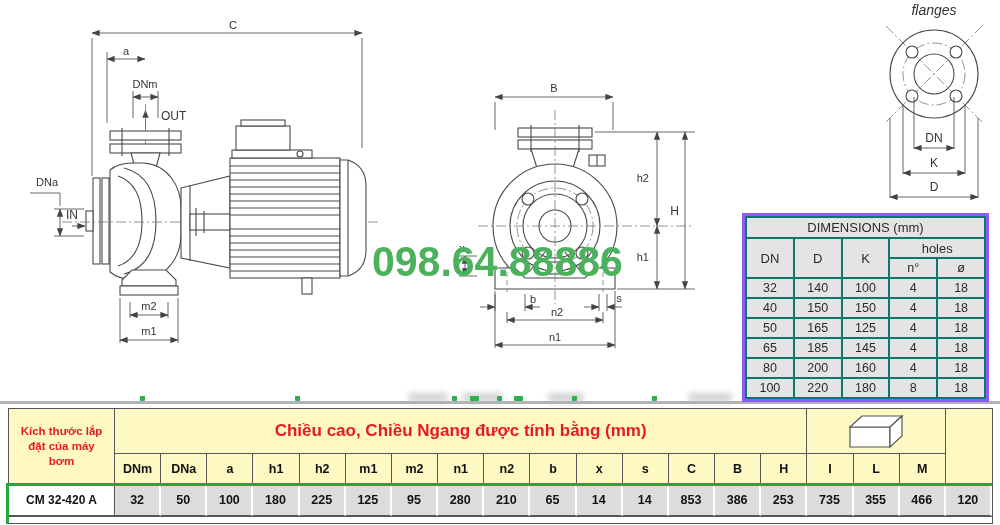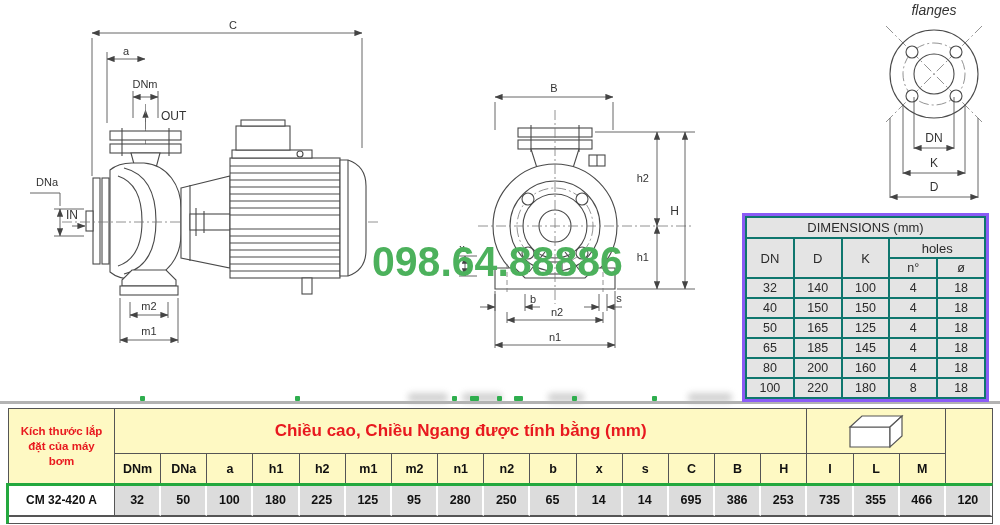--- a/index.html
+++ b/index.html
@@ -378,25 +378,25 @@
 
   <div class="mcell" style="grid-area:3/1">CM 32-420 A</div>
   <div class="dcell" style="grid-area:3/2">32</div>
   <div class="dcell" style="grid-area:3/3">50</div>
   <div class="dcell" style="grid-area:3/4">100</div>
   <div class="dcell" style="grid-area:3/5">180</div>
   <div class="dcell" style="grid-area:3/6">225</div>
   <div class="dcell" style="grid-area:3/7">125</div>
   <div class="dcell" style="grid-area:3/8">95</div>
   <div class="dcell" style="grid-area:3/9">280</div>
-  <div class="dcell" style="grid-area:3/10">250</div>
+  <div class="dcell" style="grid-area:3/10">210</div>
   <div class="dcell" style="grid-area:3/11">65</div>
   <div class="dcell" style="grid-area:3/12">14</div>
   <div class="dcell" style="grid-area:3/13">14</div>
-  <div class="dcell" style="grid-area:3/14">695</div>
+  <div class="dcell" style="grid-area:3/14">853</div>
   <div class="dcell" style="grid-area:3/15">386</div>
   <div class="dcell" style="grid-area:3/16">253</div>
   <div class="dcell" style="grid-area:3/17">735</div>
   <div class="dcell" style="grid-area:3/18">355</div>
   <div class="dcell" style="grid-area:3/19">466</div>
   <div class="dcell" style="grid-area:3/20">120</div>
 
   <div id="green-frame"></div>
 </div>
 

